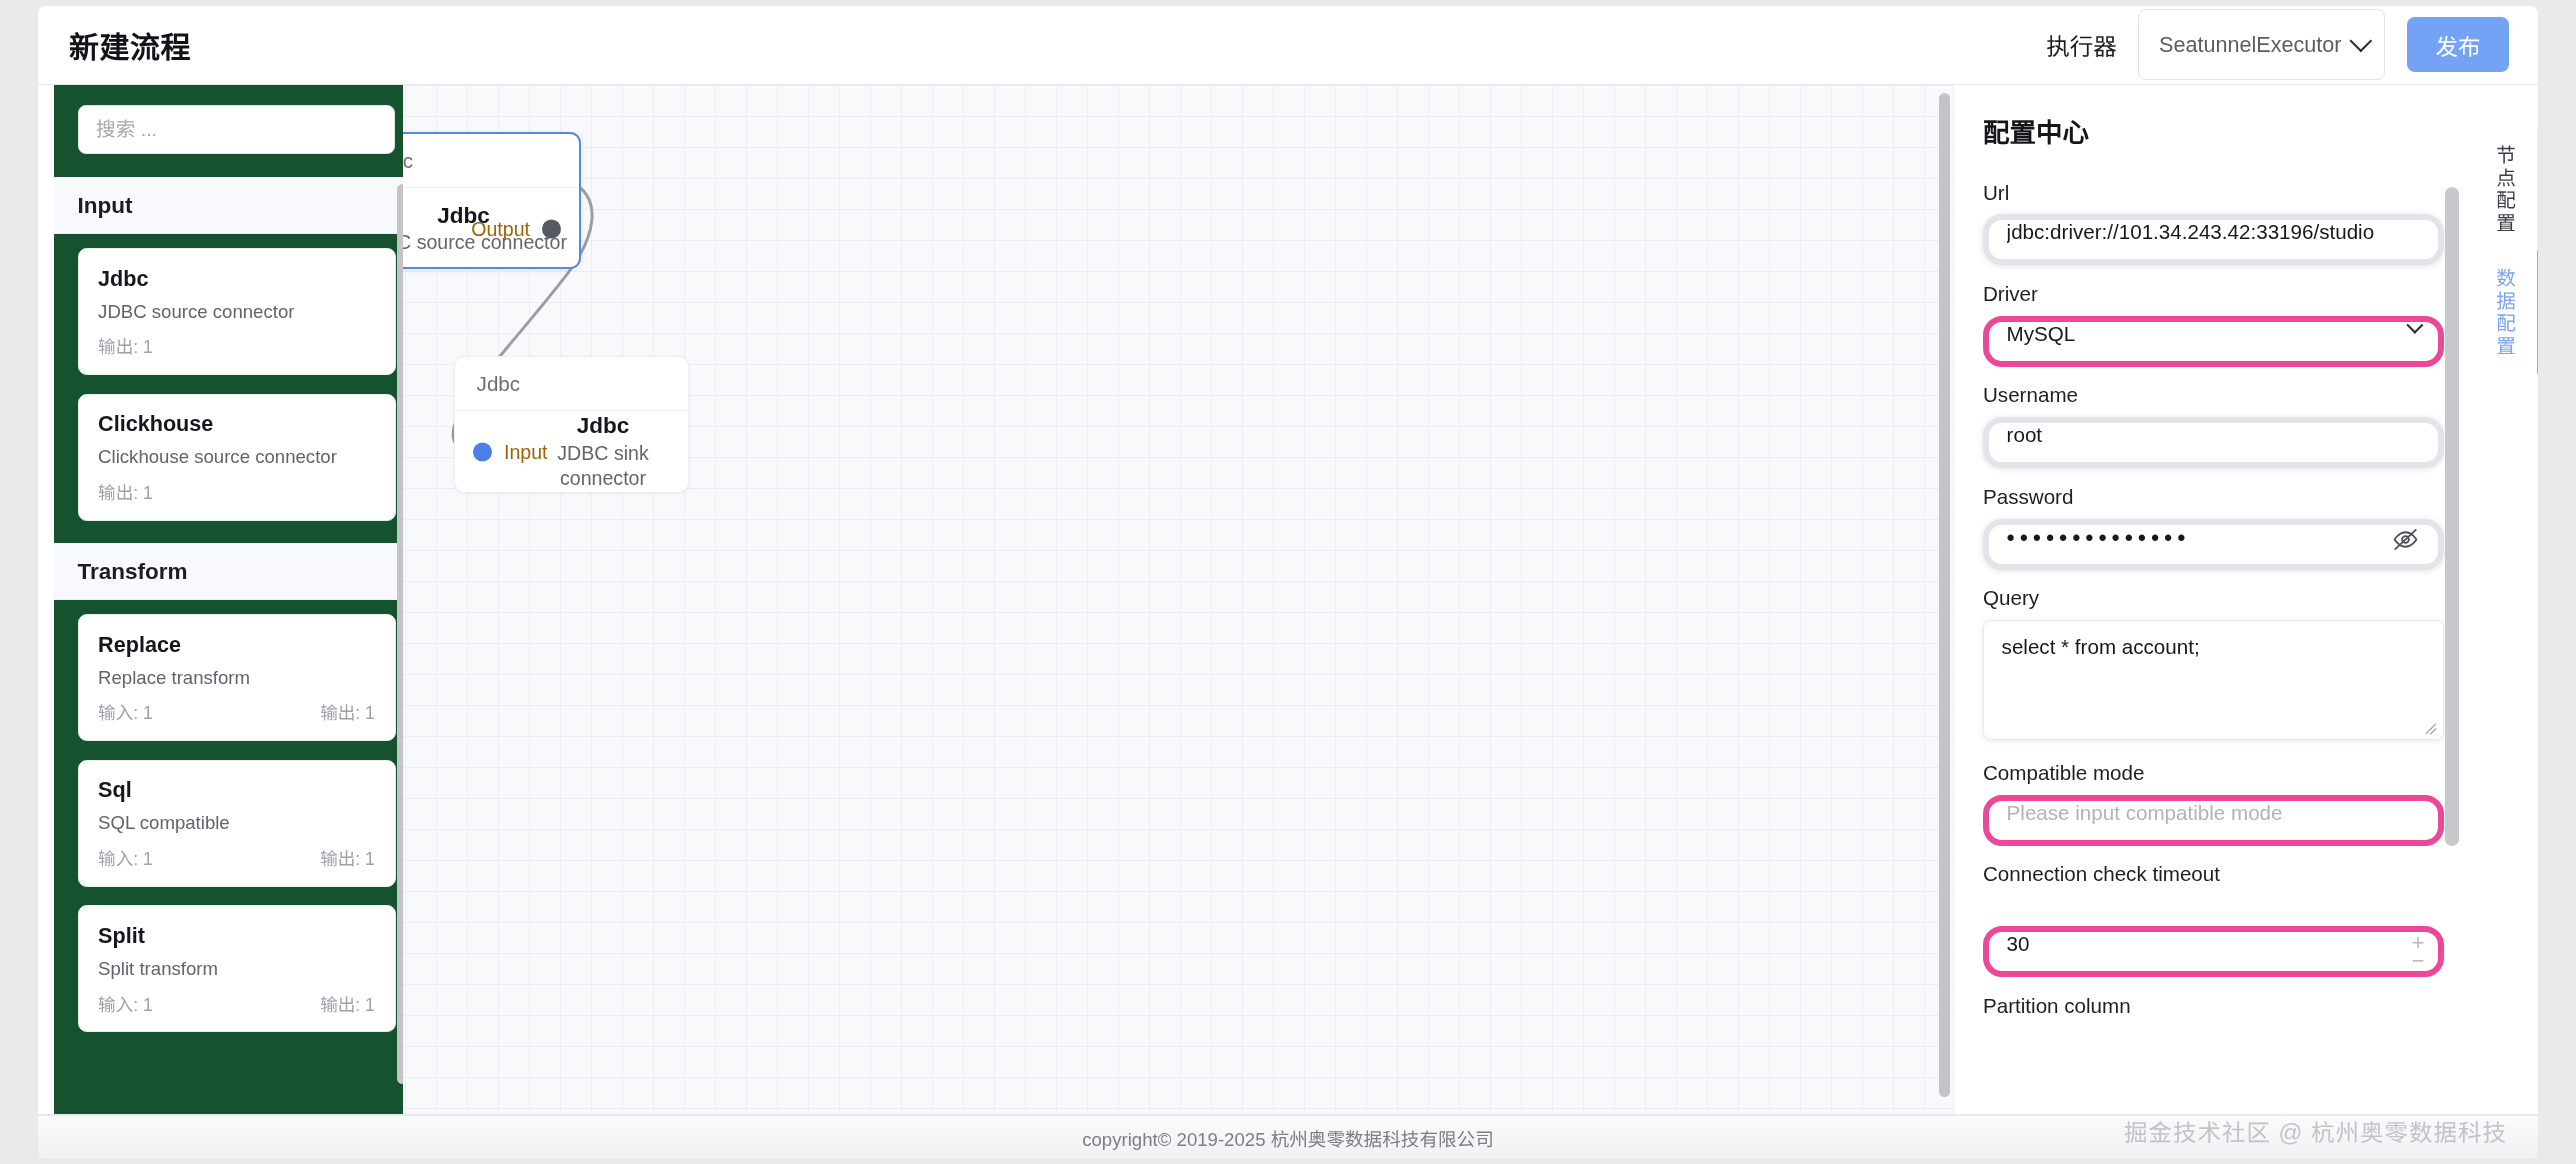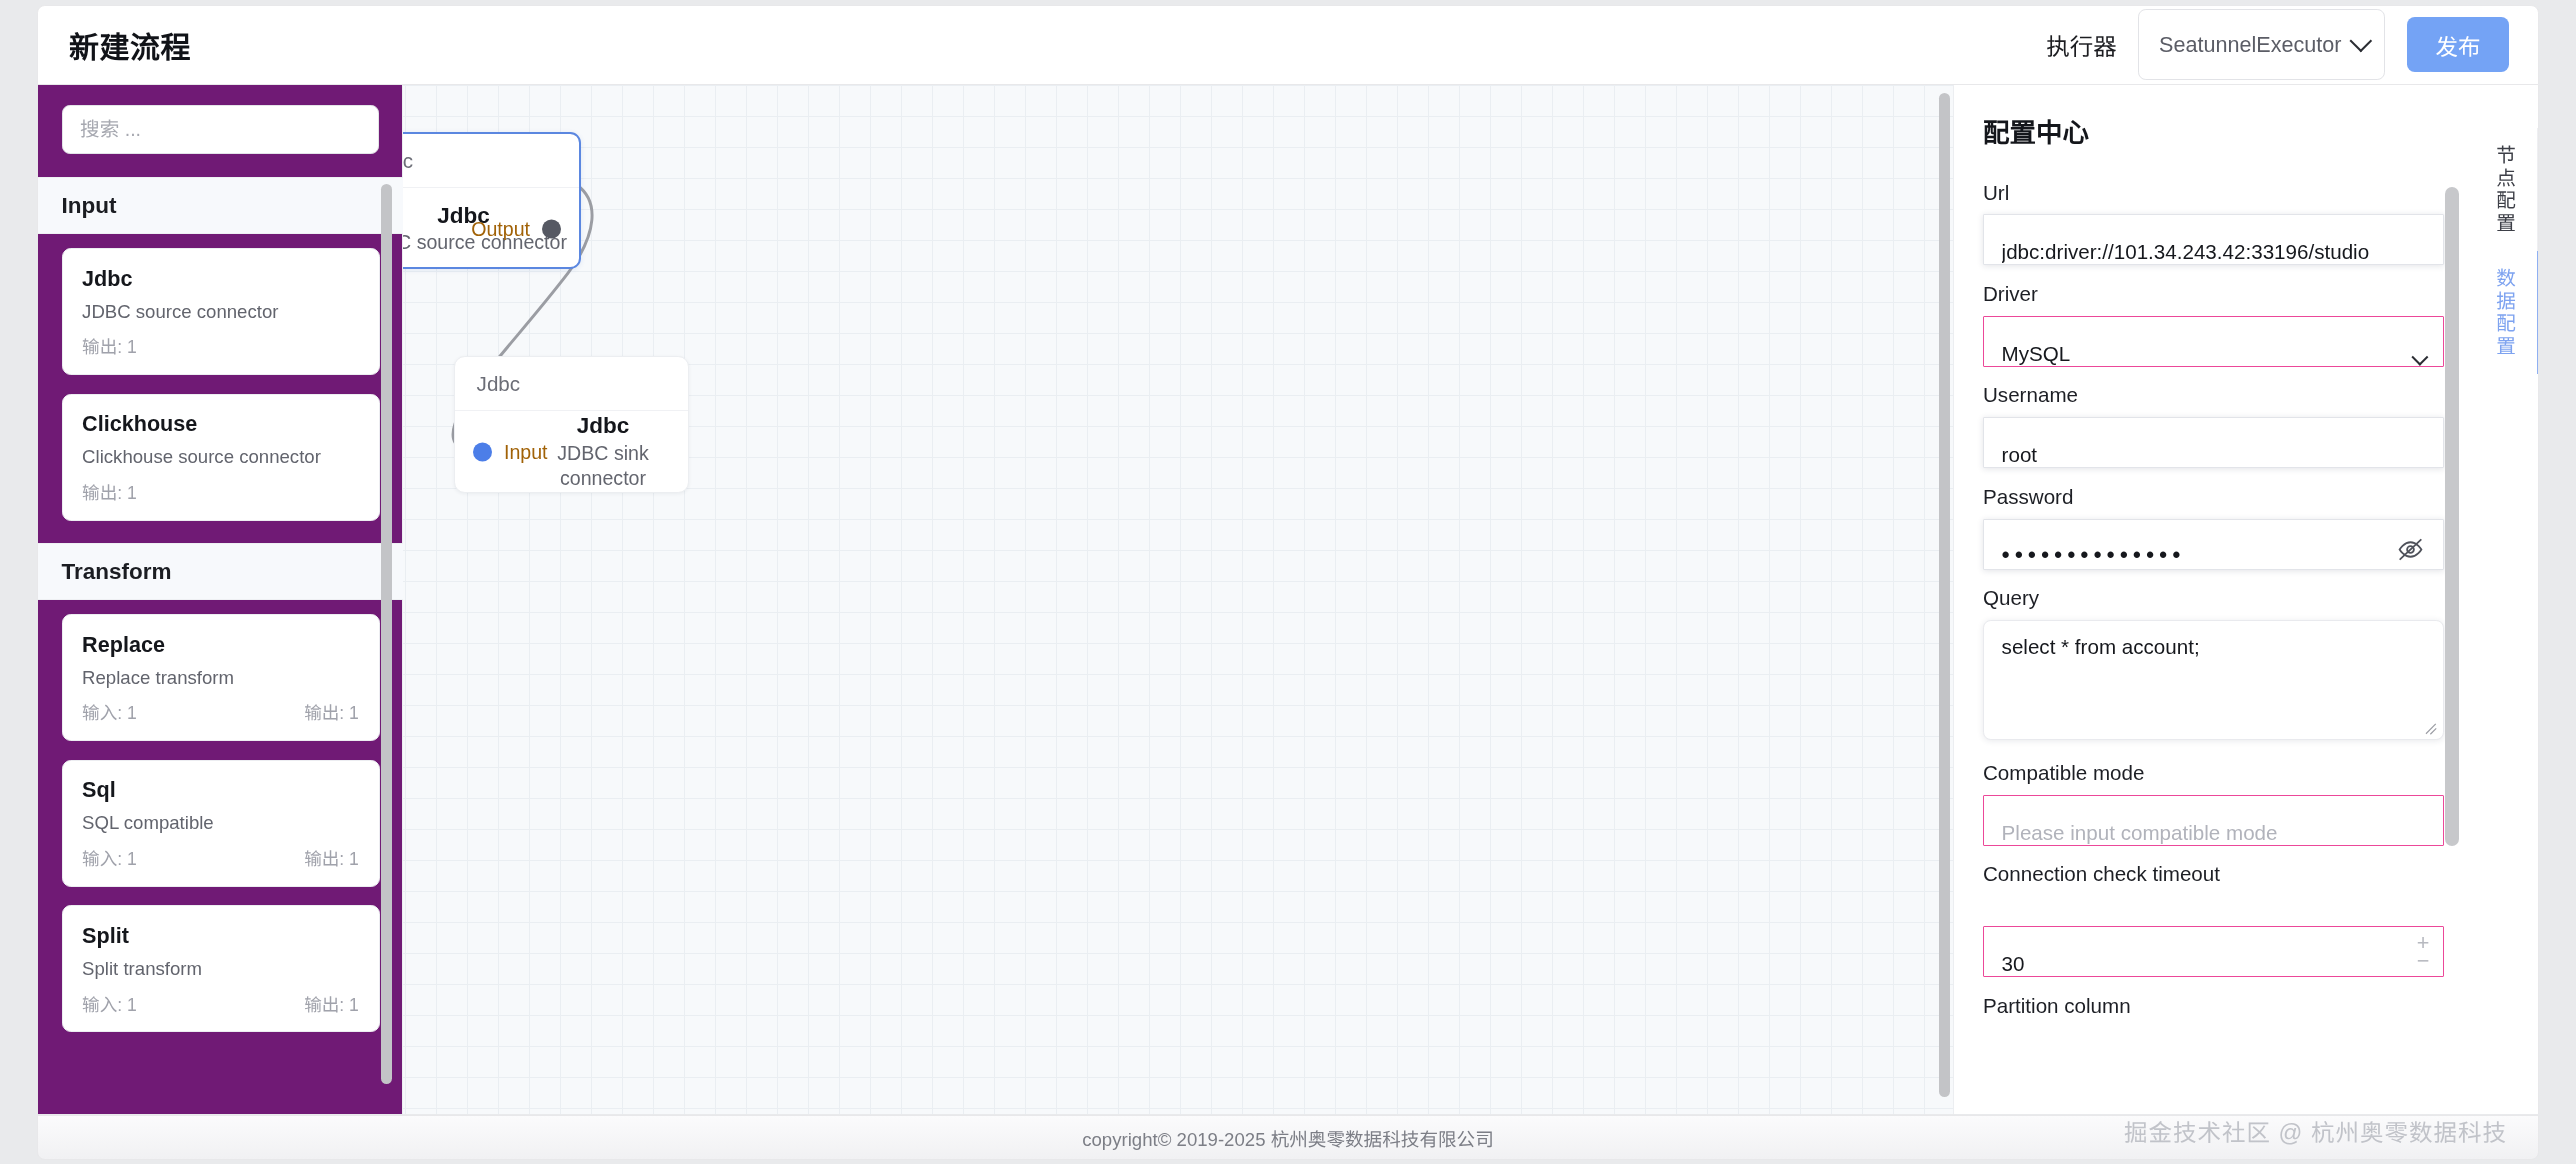--- a/index.html
+++ b/index.html
@@ -65,23 +65,23 @@
     position: absolute; left: 37px; top: 85px;
     width: 2502px; height: 1029px;
     background: #ffffff;
     border-left: 1px solid #e8e8ea;
     border-right: 1px solid #e8e8ea;
     overflow: hidden;
   }
 
   
   .sidebar {
-    position: absolute; left: 0; top: 0;
+    position: absolute; left: 16px; top: 0;
     width: 365px; height: 1029px;
-    background: #701a75;
+    background: #14532d;
     border-right: 1px solid #eceef1;
   }
   .search-wrap { padding: 19.6px 23.5px 21.6px 23.5px; }
   .search-input {
     width: 100%; height: 49px;
     border: 1px solid #e3e4e8; border-radius: 7.8px;
     background: #fff;
     font-size: 19.6px; color: #3b3d44;
     padding: 0 17.6px;
     font-family: inherit;
@@ -219,27 +219,27 @@
     padding: 25.5px 29px 0 29px;
   }
   .cfg-form { padding: 31px 29px 0 29px; }
   .field { margin-bottom: 16.7px; }
   .field-label {
     font-size: 20.6px; color: #1d1f25;
     margin-bottom: 9.8px;
   }
   .ctl {
     width: 100%; height: 51px;
-    border: 1px solid #ec4899; border-radius: 1px;
+    border: 6px solid #ec4899; border-radius: 19px;
     background: #fff;
     font-size: 20.6px; color: #16181d;
     padding: 0 17.6px;
     font-family: inherit;
     outline: none;
-    display: flex; align-items: flex-end;
+    display: flex; align-items: flex-start;
   }
   .ctl.focused { box-shadow: 0 1px 5.9px rgba(30,40,70,.13); border-color: #e2e4e9; }
   .ctl input {
     border: none; outline: none; background: transparent;
     font-size: 20.6px; color: #16181d; font-family: inherit;
     width: 100%;
   }
   .ctl input::placeholder { color: #b1b3bb; }
   .ctl.select { justify-content: space-between; }
   .ctl.select .chev-sm {

